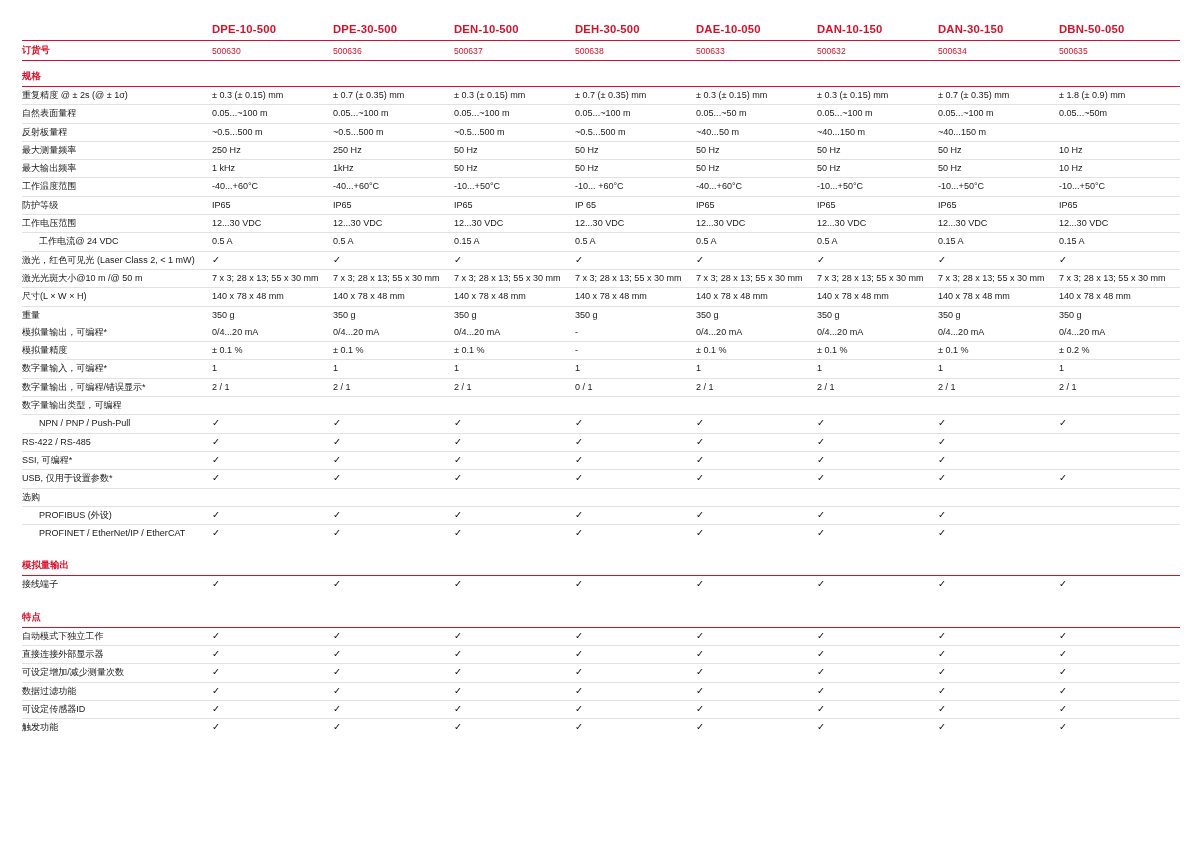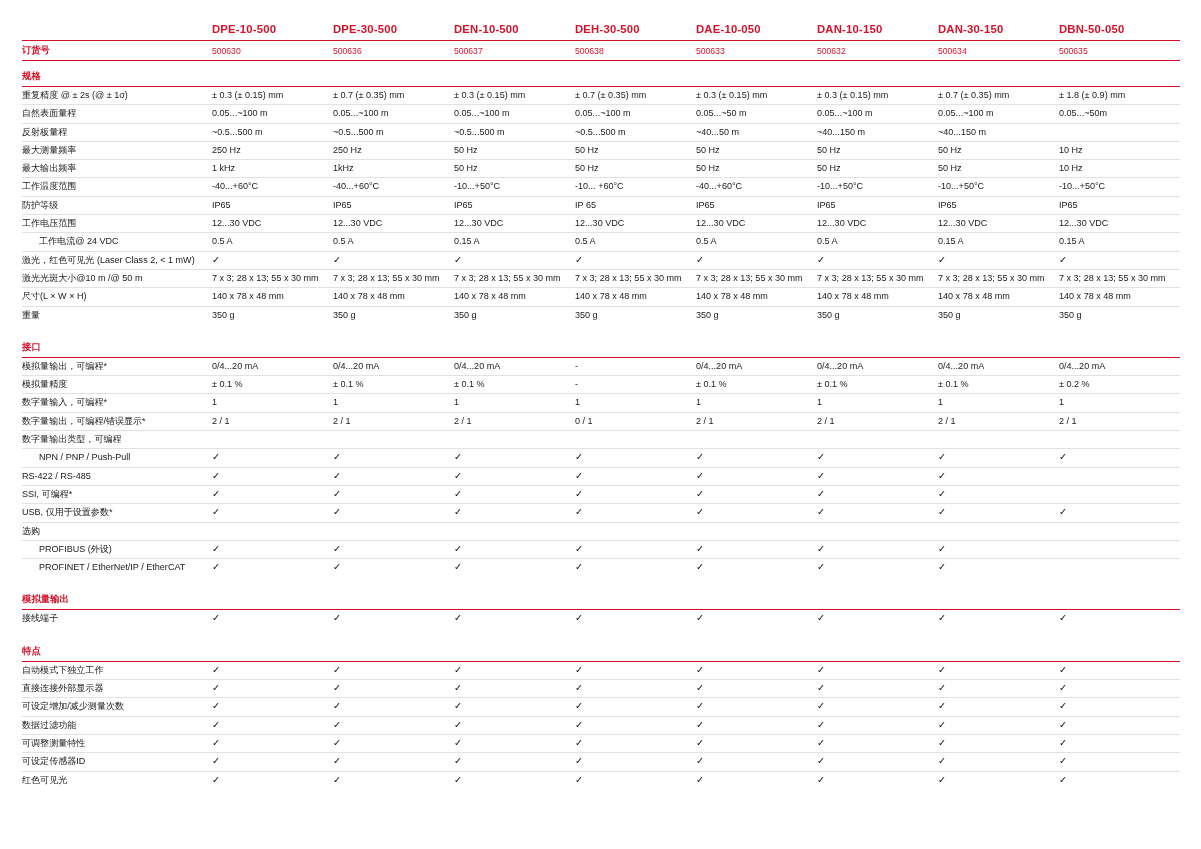--- a/index.html
+++ b/index.html
@@ -265,23 +265,20 @@
           <td class="lbl">重量</td>
           <td>350 g</td>
           <td>350 g</td>
           <td>350 g</td>
           <td>350 g</td>
           <td>350 g</td>
           <td>350 g</td>
           <td>350 g</td>
           <td>350 g</td>
         </tr>
-        <tr class="section gap">
-          <td class="lbl" colspan="9">接口</td>
-        </tr>
         <tr class="data">
           <td class="lbl">模拟量输出，可编程*</td>
           <td>0/4...20 mA</td>
           <td>0/4...20 mA</td>
           <td>0/4...20 mA</td>
           <td>-</td>
           <td>0/4...20 mA</td>
           <td>0/4...20 mA</td>
           <td>0/4...20 mA</td>
           <td>0/4...20 mA</td>
@@ -462,43 +459,32 @@
           <td><span class="check">✓</span></td>
           <td><span class="check">✓</span></td>
           <td><span class="check">✓</span></td>
           <td><span class="check">✓</span></td>
           <td><span class="check">✓</span></td>
           <td><span class="check">✓</span></td>
           <td><span class="check">✓</span></td>
           <td><span class="check">✓</span></td>
         </tr>
         <tr class="data">
-          <td class="lbl">可调整测量特性</td>
-          <td><span class="check">✓</span></td>
-          <td><span class="check">✓</span></td>
-          <td><span class="check">✓</span></td>
-          <td><span class="check">✓</span></td>
-          <td><span class="check">✓</span></td>
-          <td><span class="check">✓</span></td>
-          <td><span class="check">✓</span></td>
-          <td><span class="check">✓</span></td>
-        </tr>
-        <tr class="data">
           <td class="lbl">可设定传感器ID</td>
           <td><span class="check">✓</span></td>
           <td><span class="check">✓</span></td>
           <td><span class="check">✓</span></td>
           <td><span class="check">✓</span></td>
           <td><span class="check">✓</span></td>
           <td><span class="check">✓</span></td>
           <td><span class="check">✓</span></td>
           <td><span class="check">✓</span></td>
         </tr>
         <tr class="data noborder">
-          <td class="lbl">红色可见光</td>
+          <td class="lbl">触发功能</td>
           <td><span class="check">✓</span></td>
           <td><span class="check">✓</span></td>
           <td><span class="check">✓</span></td>
           <td><span class="check">✓</span></td>
           <td><span class="check">✓</span></td>
           <td><span class="check">✓</span></td>
           <td><span class="check">✓</span></td>
           <td><span class="check">✓</span></td>
         </tr>
       </tbody>

